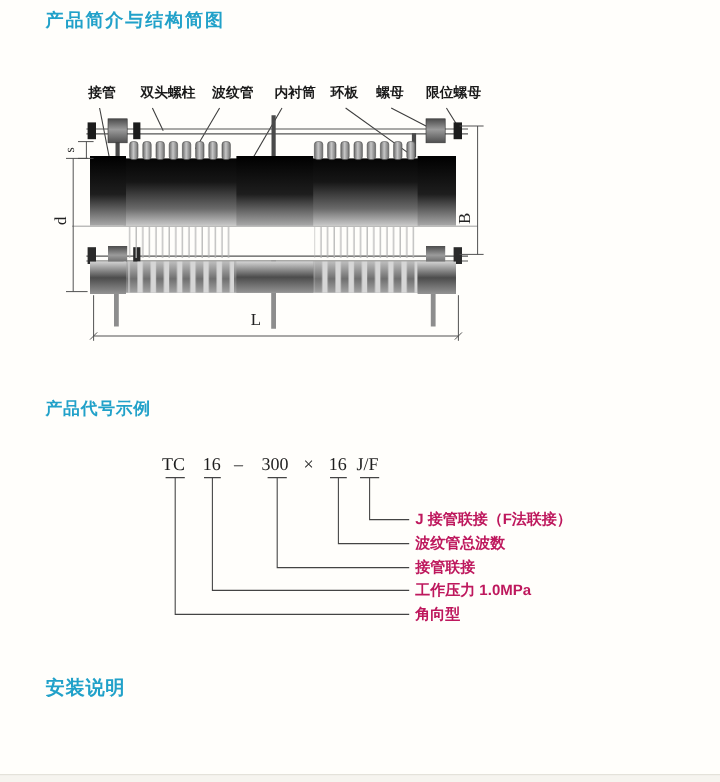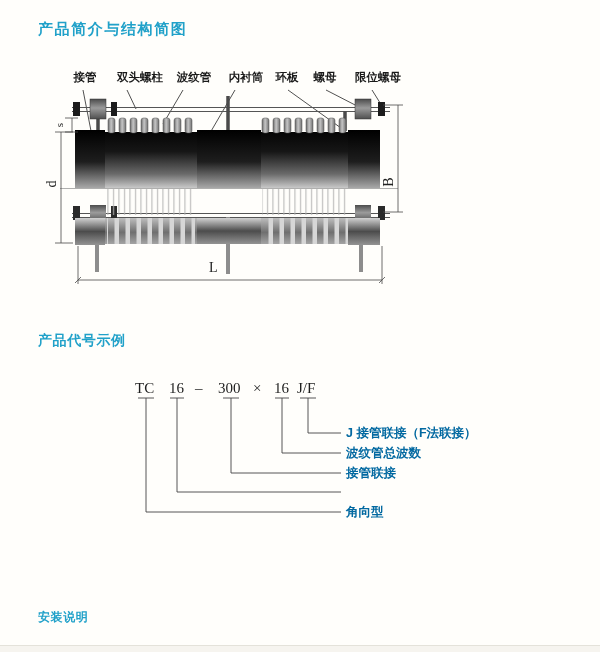--- a/index.html
+++ b/index.html
@@ -1,38 +1,38 @@
 <!DOCTYPE html>
 <html><head>
 <meta charset="utf-8">
 <style>
   html,body{margin:0;padding:0;}
   body{font-family:"Liberation Sans","DejaVu Sans",sans-serif;background:#ffffff;}
   #page{position:relative;width:600px;height:652px;background:#fffefb;overflow:hidden;}
 
   .sec-title{position:absolute;color:#21a1c9;font-weight:bold;}
-  #title-intro{left:38px;top:8px;font-size:15px;letter-spacing:1.6px;margin-top:12px;}
+  #title-intro{left:38px;top:8px;font-size:15px;letter-spacing:1.6px;}
   #title-code{left:38px;top:332px;font-size:14px;letter-spacing:0.6px;font-family:Liberation Serif, serif;}
-  #title-install{left:38px;top:563px;font-size:12px;letter-spacing:0.6px;margin-top:46px;}
+  #title-install{left:38px;top:563px;font-size:16px;letter-spacing:0.6px;}
 
   
   #diagram{position:absolute;left:45px;top:66px;width:420px;height:250px;}
   #diagram svg{position:absolute;left:0;top:0;}
   .part-label{position:absolute;top:4px;transform:translateX(-50%);
       font-size:11.5px;font-weight:bold;color:#1a1a1a;white-space:nowrap;text-align:right;}
   .dim-label{position:absolute;font-family:"Liberation Serif","DejaVu Serif",serif;
       font-size:14px;color:#222;}
   .dim-rot{transform:translate(-50%,-50%) rotate(-90deg);}
 
   
   #codearea{position:absolute;left:0;top:370px;width:600px;height:165px;}
   .code-token{position:absolute;top:10px;font-family:Liberation Serif, serif;
       font-size:15px;color:#1e1e1e;white-space:nowrap;}
   .callout-label{position:absolute;left:346px;font-size:12.5px;font-weight:600;
-      color:#0369a1;white-space:nowrap;}
+      color:#be185d;white-space:nowrap;}
 
   
   .install-line{position:absolute;left:53px;font-size:13px;color:#2c2c2c;
       letter-spacing:0.4px;white-space:nowrap;}
 
   #bottom-band{position:absolute;left:0;top:645px;width:600px;height:7px;
       background:#f6f4ef;border-top:1px solid #e4e2da;}
 </style>
 </head>
 <body>
@@ -215,20 +215,21 @@
         <path d="M125 28 H139 M132 28 V122 H296"></path>
         <path d="M178 28 H194 M186 28 V103 H296"></path>
         <path d="M230 28 H244 M237 28 V83 H296"></path>
         <path d="M255 28 H271 M263 28 V63 H296"></path>
       </g>
     </svg>
 
     <span class="callout-label" style="top:55px">J 接管联接（F法联接）</span>
     <span class="callout-label" style="top:75px">波纹管总波数</span>
     <span class="callout-label" style="top:95px">接管联接</span>
+    <span class="callout-label" style="top:114px">工作压力 1.0MPa</span>
     <span class="callout-label" style="top:134px">角向型</span>
   </div>
 
   <div id="title-install" class="sec-title">安装说明</div>
 
 
   <div id="bottom-band"></div>
 </div>
 
 </body></html>

